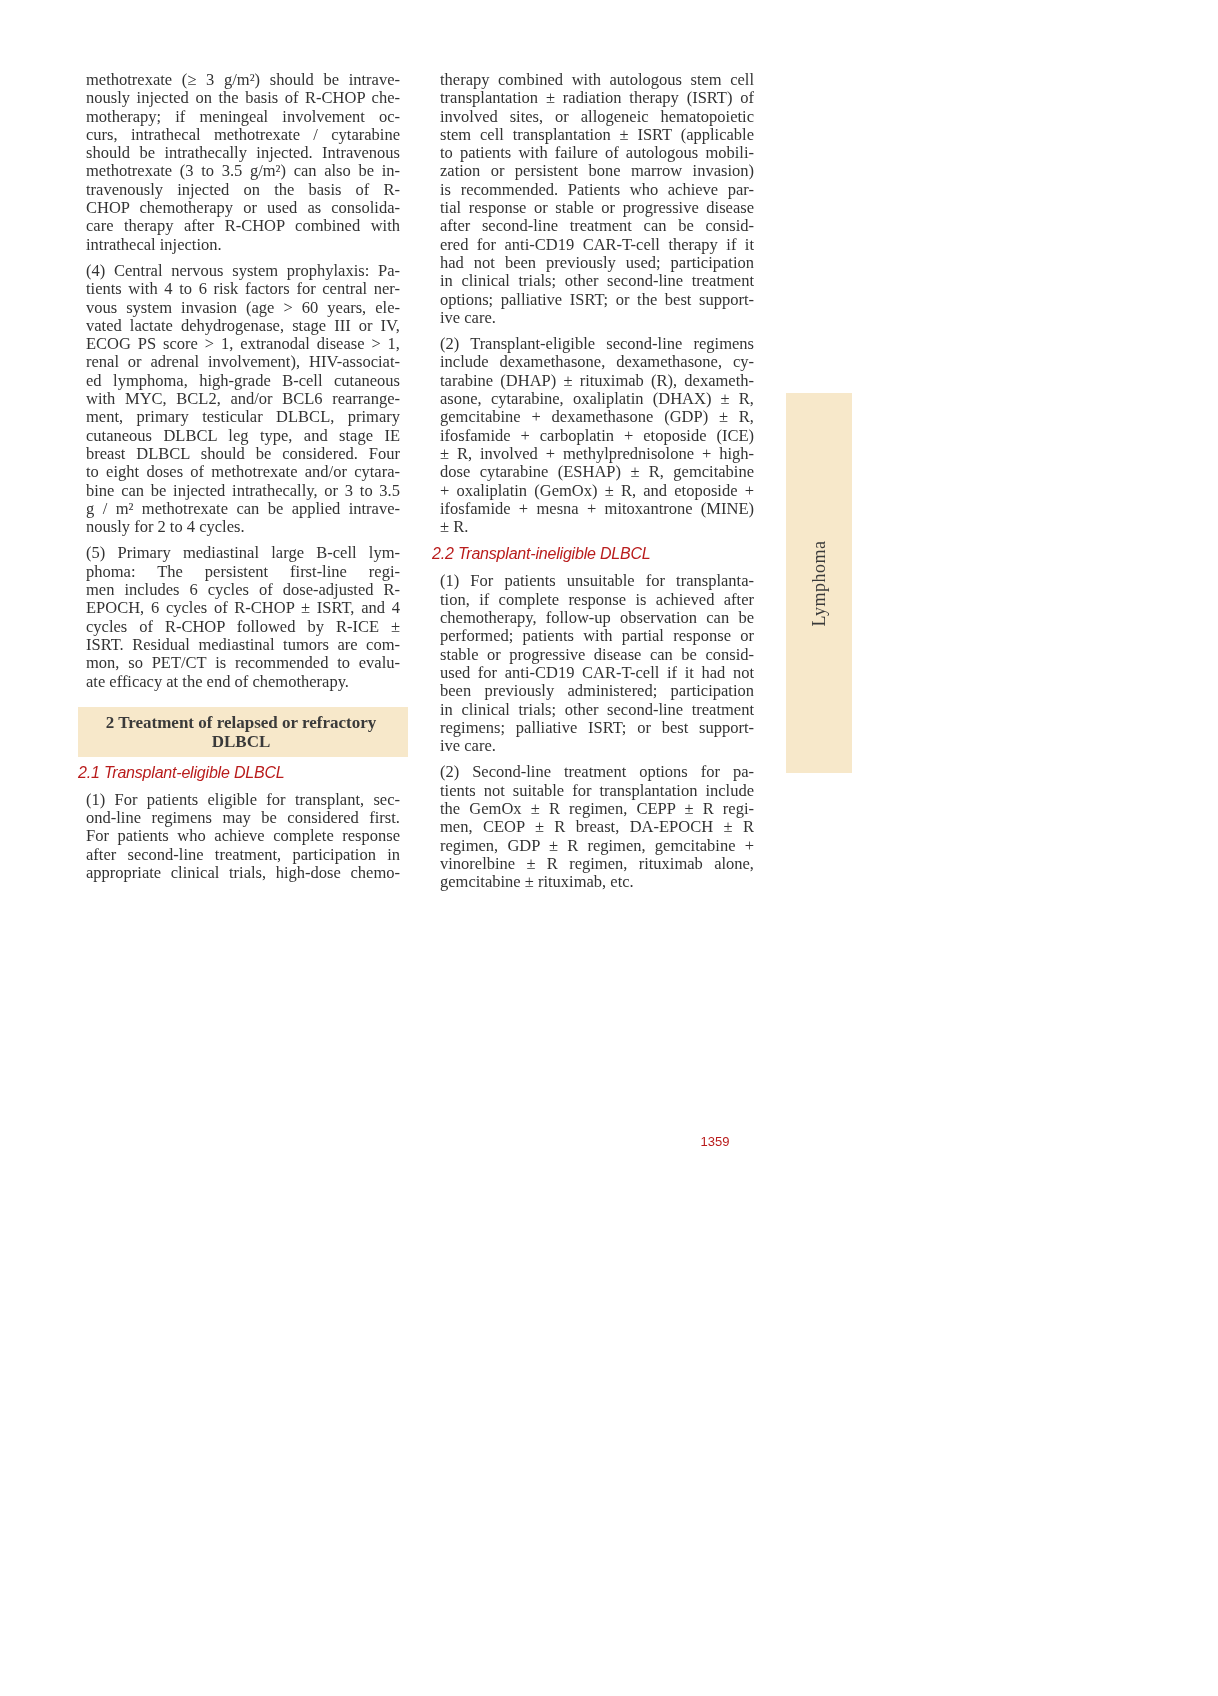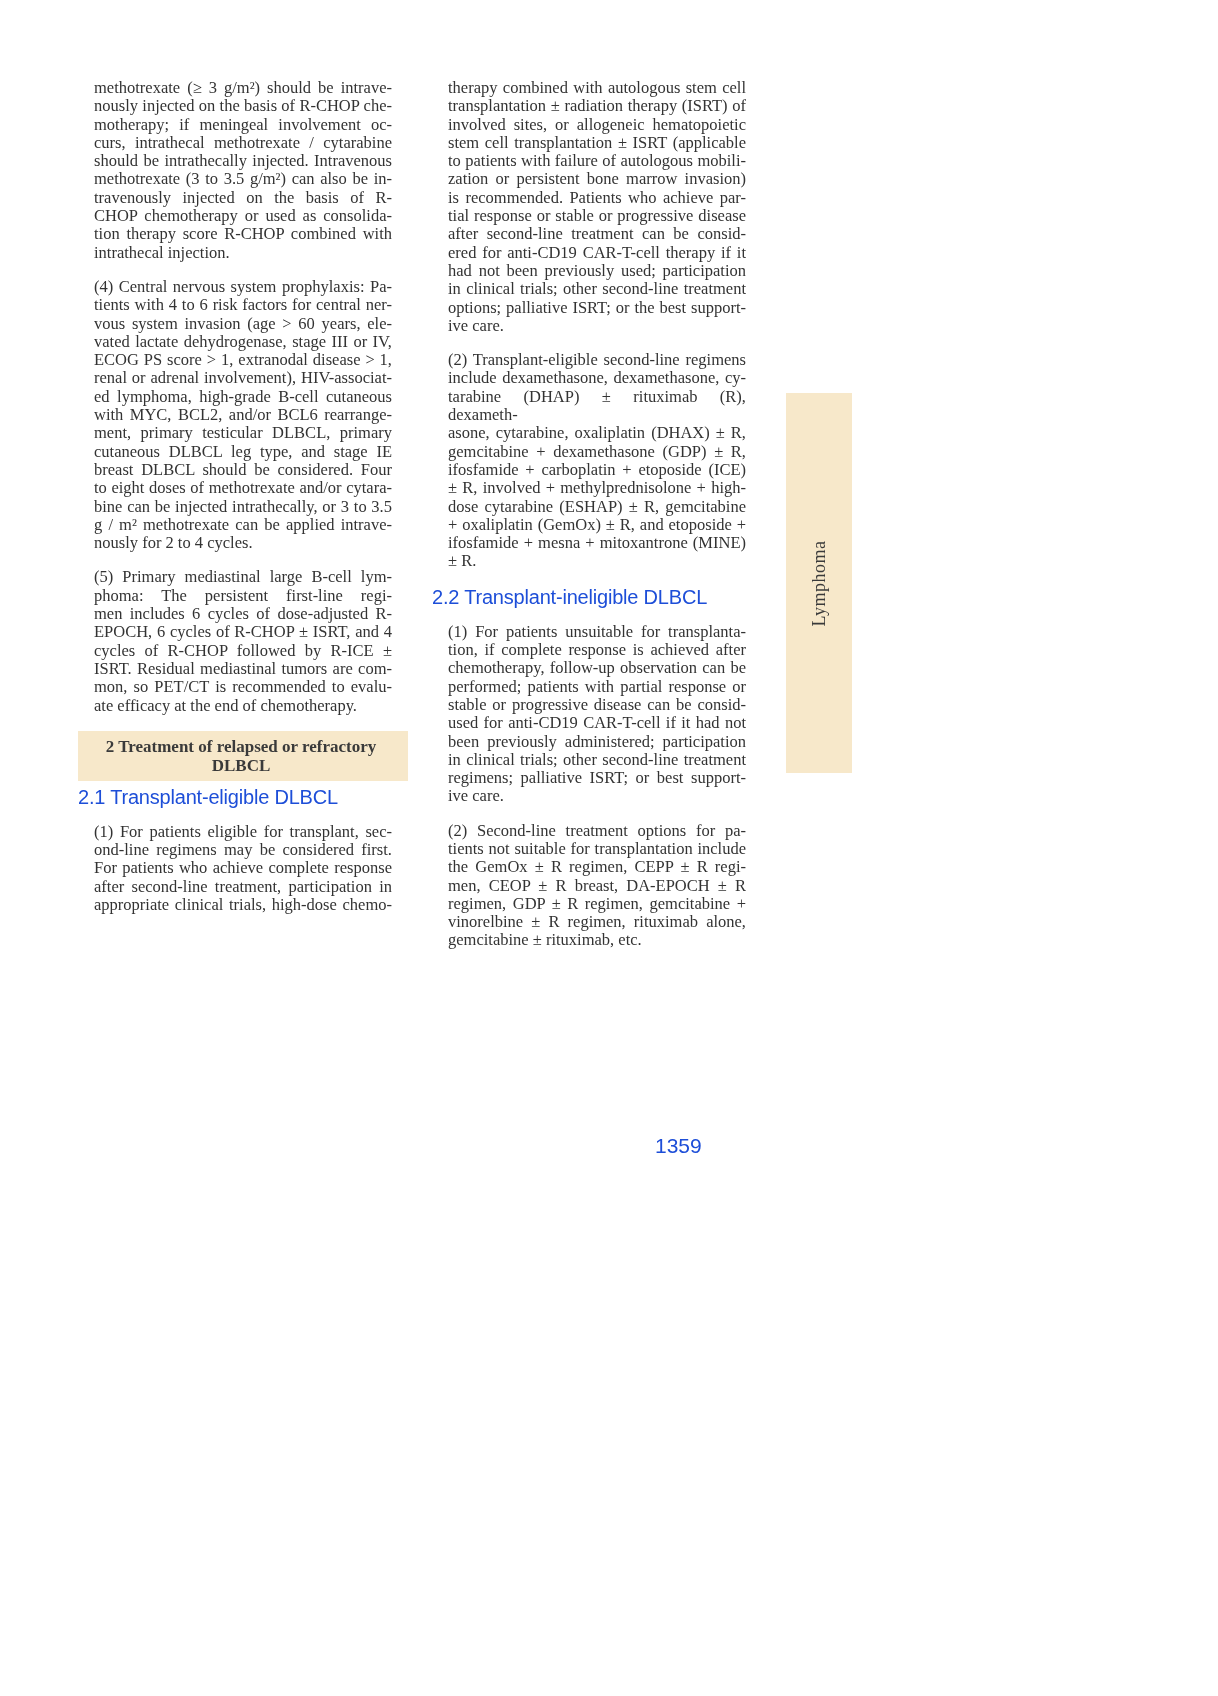--- a/index.html
+++ b/index.html
@@ -14,84 +14,85 @@
   .col{
     position:absolute;
     top:63px;
     width:330px;
     font-size:16.5px;
     line-height:18.3px;
     color:#333333;
   }
   #col-left{left:78px;}
   #col-right{left:432px;}
-  .para{margin:16px;}
+  .para{margin:8px;}
   .tline{text-align:left;}
   .tline.just{
     text-align:justify;
     text-align-last:justify;
   }
   .heading-box{
     background:var(--highlight,#f7e8ca);
     text-align:center;
     font-weight:700;
     font-size:17px;
     line-height:19.5px;
     color:#3a3a3a;
     padding:6px 8px 5px 4px;
     margin:16px 0 6px 0;
   }
   .subheading{
     font-family:"Liberation Sans", sans-serif;
-    font-size:20px;
+    font-size:16px;
     line-height:20px;
-    color:#1d4ed8;
+    color:#b91c1c;
     letter-spacing:-0.2px;
     margin:3px 0 2px 0;
+    font-style:italic;
   }
   .side-tab{
     position:absolute;
     left:786px;top:393px;
     width:66px;height:380px;
     background:var(--highlight,#f7e8ca);
     display:flex;align-items:center;justify-content:center;
   }
   .side-tab-label{
     transform:rotate(-90deg);
     white-space:nowrap;
     font-family:"Liberation Serif", serif;
     font-size:18px;
     letter-spacing:0.5px;
     color:#3a3a3a;
   }
   .page-num{
     position:absolute;
     left:655px;top:1134px;
     width:120px;
-    text-align:left;
+    text-align:center;
     font-family:"Liberation Sans", sans-serif;
-    font-size:21px;
-    color:#1d4ed8;
+    font-size:13px;
+    color:#b91c1c;
   }
 </style>
 </head>
 <body>
 
 <div class="page">
   <div class="col" id="col-left">
       <div class="para">
         <div class="tline just">methotrexate (≥ 3 g/m²) should be intrave-</div>
         <div class="tline just">nously injected on the basis of R-CHOP che-</div>
         <div class="tline just">motherapy; if meningeal involvement oc-</div>
         <div class="tline just">curs, intrathecal methotrexate / cytarabine</div>
         <div class="tline just">should be intrathecally injected. Intravenous</div>
         <div class="tline just">methotrexate (3 to 3.5 g/m²) can also be in-</div>
         <div class="tline just">travenously injected on the basis of R-</div>
         <div class="tline just">CHOP chemotherapy or used as consolida-</div>
-        <div class="tline just">tion therapy score R-CHOP combined with</div>
+        <div class="tline just">care therapy after R-CHOP combined with</div>
         <div class="tline">intrathecal injection.</div>
       </div>
       <div class="para">
         <div class="tline just">(4) Central nervous system prophylaxis: Pa-</div>
         <div class="tline just">tients with 4 to 6 risk factors for central ner-</div>
         <div class="tline just">vous system invasion (age &gt; 60 years, ele-</div>
         <div class="tline just">vated lactate dehydrogenase, stage III or IV,</div>
         <div class="tline just">ECOG PS score &gt; 1, extranodal disease &gt; 1,</div>
         <div class="tline just">renal or adrenal involvement), HIV-associat-</div>
         <div class="tline just">ed lymphoma, high-grade B-cell cutaneous</div>

